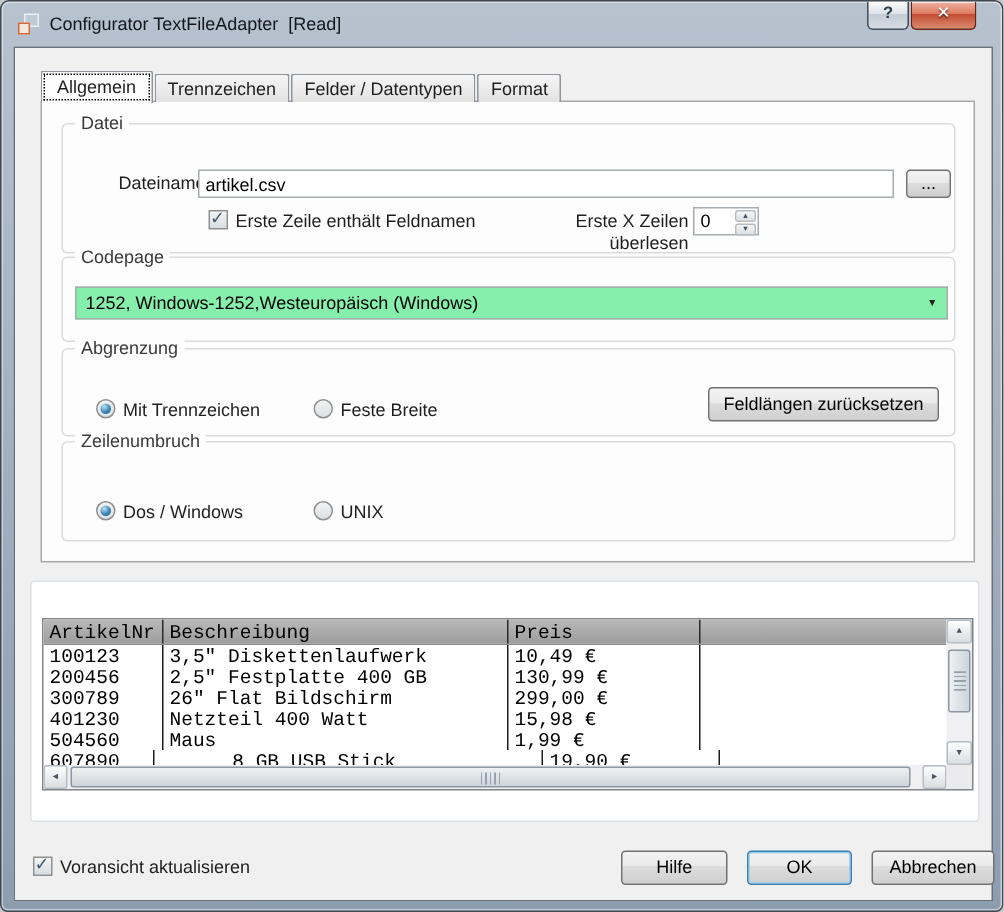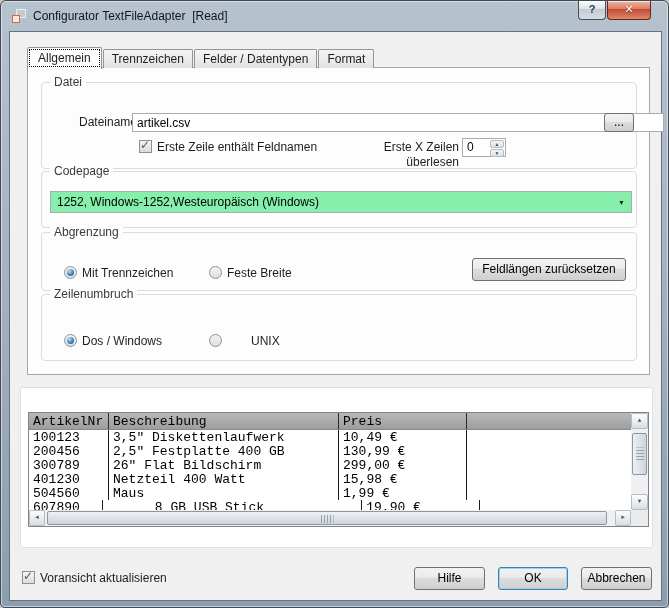--- a/index.html
+++ b/index.html
@@ -129,21 +129,21 @@
       <div class="tab"><span>Trennzeichen</span></div>
       <div class="tab"><span>Felder / Datentypen</span></div>
       <div class="tab"><span>Format</span></div>
     </div>
 
     <div class="tabpanel">
 
       <div class="group" style="left:13px; top:14px; width:596px; height:87px;">
         <span class="glabel">Datei</span>
         <div class="lbl" style="left:37px; top:32px;">Dateiname</div>
-        <input class="textbox" style="left: 90px; top: 30px; width: 532px; height: 19px;" value="artikel.csv">
+        <input class="textbox" style="left: 90px; top: 30px; width: 464px; height: 19px;" value="artikel.csv">
         <div class="btn" style="left:562px; top:30px; width:30px; height:19px; line-height:16px;">...</div>
         <div class="checkbox" style="left:97px; top:57px;">
           <span class="mark">✓</span>
         </div>
         <div class="lbl" style="left:115px; top:57px;">Erste Zeile enthält Feldnamen</div>
         <div class="lbl" style="left:287px; top:57px; width:130px; text-align:right;">Erste X Zeilen überlesen</div>
         <div class="spin" style="left:420px; top:55px; width:44px; height:19px;">
           <span class="val">0</span>
           <span class="updown">
             <span class="sbtn">▲</span>
@@ -167,21 +167,21 @@
         <div class="radio" style="left:167px; top:33px;"></div>
         <div class="lbl" style="left:185px; top:33px;">Feste Breite</div>
         <div class="btn" style="left:430px; top:25px; width:154px; height:23px; line-height:21px;">Feldlängen zurücksetzen</div>
       </div>
 
       <div class="group" style="left:13px; top:226px; width:596px; height:67px;">
         <span class="glabel">Zeilenumbruch</span>
         <div class="radio selected" style="left:22px; top:39px;"></div>
         <div class="lbl" style="left:40px; top:39px;">Dos / Windows</div>
         <div class="radio" style="left:167px; top:39px;"></div>
-        <div class="lbl" style="left:185px; top:39px;margin-left:24px;">UNIX</div>
+        <div class="lbl" style="left:185px; top:39px;">UNIX</div>
       </div>
     </div>
 
     <div class="preview-panel">
       <div class="lv">
         <div class="lv-content">
           <div class="lv-header">
               <div class="th" style="width: 80px;">ArtikelNr</div>
               <div class="th" style="width: 230px;">Beschreibung</div>
               <div class="th" style="width: 128px;">Preis</div>
@@ -243,15 +243,15 @@
         <div class="sb-corner"></div>
       </div>
     </div>
 
     <div class="checkbox" style="left:12px; top:539px;">
       <span class="mark">✓</span>
     </div>
     <div class="lbl" style="left:30px; top:539px;">Voransicht aktualisieren</div>
     <div class="btn" style="left:404px; top:535px; width:71px; height:23px; line-height:21px;">Hilfe</div>
     <div class="btn default" style="left:488px; top:535px; width:70px; height:23px; line-height:21px;">OK</div>
-    <div class="btn" style="left:571px; top:535px; width:71px; height:23px; line-height:21px;">Abbrechen</div>
+    <div class="btn" style="left:571px; top:535px; width:82px; height:23px; line-height:21px;">Abbrechen</div>
   </div>
 </div>
 
 </body></html>

